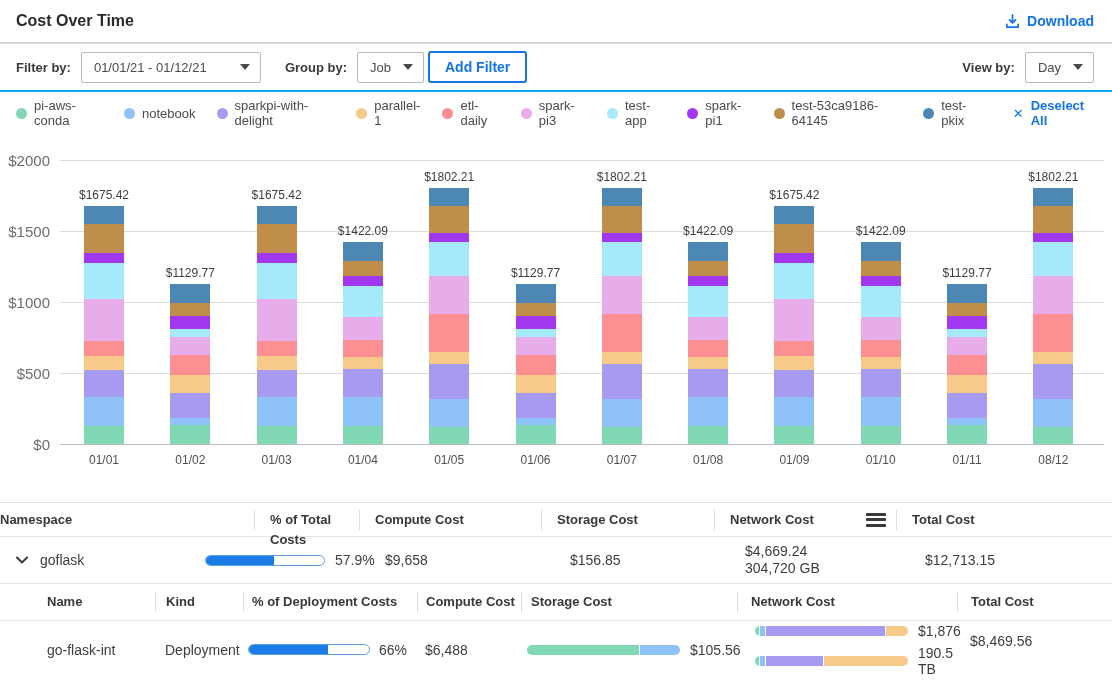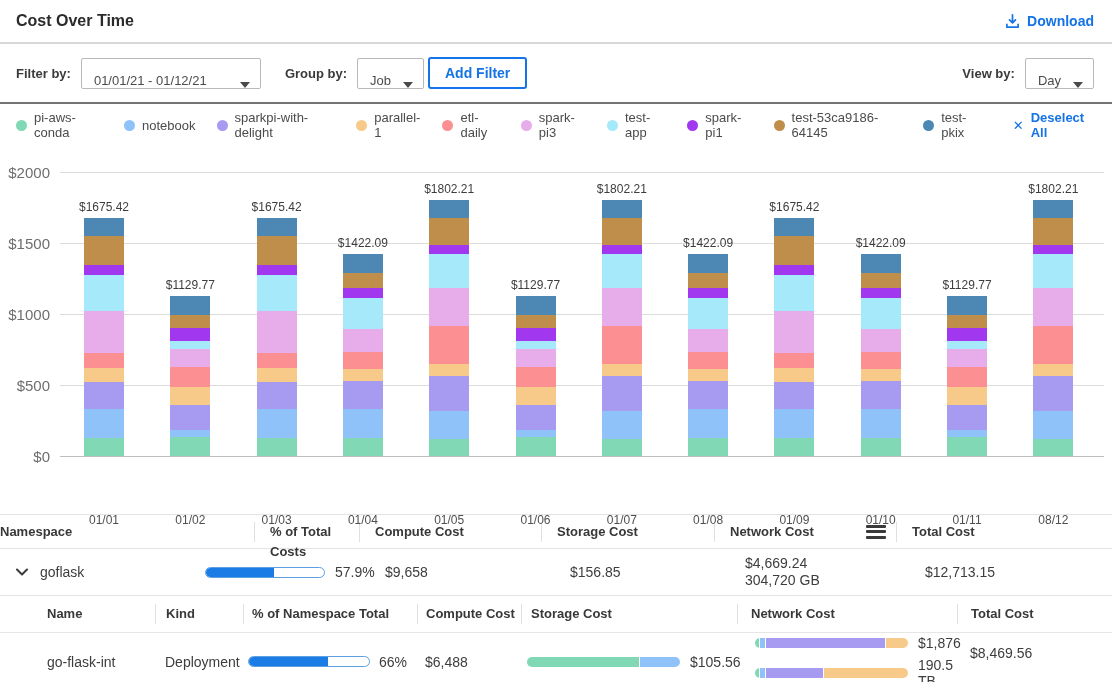--- a/index.html
+++ b/index.html
@@ -8,24 +8,24 @@
     width:1112px; height:682px; overflow:hidden; position:relative;
     font-family:"Liberation Sans","DejaVu Sans",sans-serif; color:#3d3d3d;
   }
   
   .app-header { height:44px; display:flex; align-items:center; justify-content:space-between;
     padding:0 18px 0 16px; border-bottom:2px solid #d8d8d8; }
   .app-title { font-size:16px; font-weight:700; color:#2b2b2b; }
   .download-btn { display:flex; align-items:center; gap:7px; color:#1473e6; font-weight:700;
     font-size:14px; cursor:pointer; }
   
-  .filter-bar { height:60px; display:flex; align-items:center; padding:0 18px 0 16px;
-    border-bottom:2px solid #737373; }
+  .filter-bar { height:48px; display:flex; align-items:center; padding:0 18px 0 16px;
+    border-bottom:2px solid #0ea5e9; }
   .flabel { font-size:13px; font-weight:700; color:#3a3a3a; margin-right:10px; white-space:nowrap; }
-  .select-box { display:flex; align-items:flex-end; justify-content:space-between; gap:12px;
+  .select-box { display:flex; align-items:center; justify-content:space-between; gap:12px;
     border:1px solid #b9b9b9; border-radius:2px; height:31px; padding:0 10px 0 12px;
     font-size:13px; color:#4b4b4b; background:#fff; cursor:pointer; white-space:nowrap; }
   .caret { width:0; height:0; border-left:5px solid transparent; border-right:5px solid transparent;
     border-top:6px solid #4a4a4a; display:inline-block; }
   .add-filter-btn { margin-left:4px; border:2px solid #1473e6; color:#1473e6; background:#fff;
     font-weight:700; font-size:14px; padding:6px 15px; border-radius:3px; cursor:pointer;
     font-family:inherit; }
   .spacer { flex:1; }
   
   .legend-bar { height:42px; display:flex; align-items:center; padding:0 16px; font-size:13px;
@@ -36,21 +36,21 @@
     margin-left:8px; cursor:pointer; }
   .deselect-x { font-size:13px; font-weight:700; }
   
   .chart-area { position:relative; height:345px; }
   .gridline { position:absolute; left:60px; right:8px; height:1px; background:#dcdcdc; }
   .gridline.zero { background:#bdbdbd; }
   .ytick { position:absolute; width:46px; text-align:right; font-size:15px; color:#6e6e6e; }
   .bar-stack { position:absolute; width:40px; bottom:35px; display:flex; flex-direction:column; }
   .bar-seg { width:100%; }
   .bar-total { position:absolute; width:90px; text-align:center; font-size:12px; color:#3d3d3d; }
-  .xtick { position:absolute; width:90px; text-align:center; font-size:12px; color:#4f4f4f; top:319px;margin-top:48px; }
+  .xtick { position:absolute; width:90px; text-align:center; font-size:12px; color:#4f4f4f; top:319px; }
   
   .main-table { margin-top:23px; }
   .thead { display:grid; grid-template-columns:254px 105px 182px 173px 152px 30px auto;
     align-items:center; height:35px; border-top:1px solid #e3e3e3; border-bottom:1px solid #e3e3e3;
     padding-left:0; font-size:13px; font-weight:700; color:#383838; }
   .thead .th { padding-left:15px; height:20px; line-height:20px; border-left:1px solid #e0e0e0; }
   .thead .th.first { padding-left:0; border-left:none; }
   .thead .th.menu { border-left:none; padding-left:0; display:flex; align-items:center; }
   .burger { width:20px; height:14px; display:flex; flex-direction:column; justify-content:space-between; cursor:pointer; }
   .burger span { height:3px; background:#3a3a3a; border-radius:1px; }
@@ -389,21 +389,21 @@
     <div class="cell-network">
       <div>$4,669.24</div>
       <div>304,720 GB</div>
     </div>
     <div class="cell-total">$12,713.15</div>
   </div>
 
   <div class="sub-thead">
     <div class="th c1">Name</div>
     <div class="th c2">Kind</div>
-    <div class="th c3">% of Namespace Total</div>
+    <div class="th c3">% of Deployment Costs</div>
     <div class="th c4">Compute Cost</div>
     <div class="th c5">Storage Cost</div>
     <div class="th c6">Network Cost</div>
     <div class="th c7">Total Cost</div>
   </div>
 
   <div class="sub-row">
     <div class="c1">go-flask-int</div>
     <div class="c2">Deployment</div>
     <div class="pct-cell">

